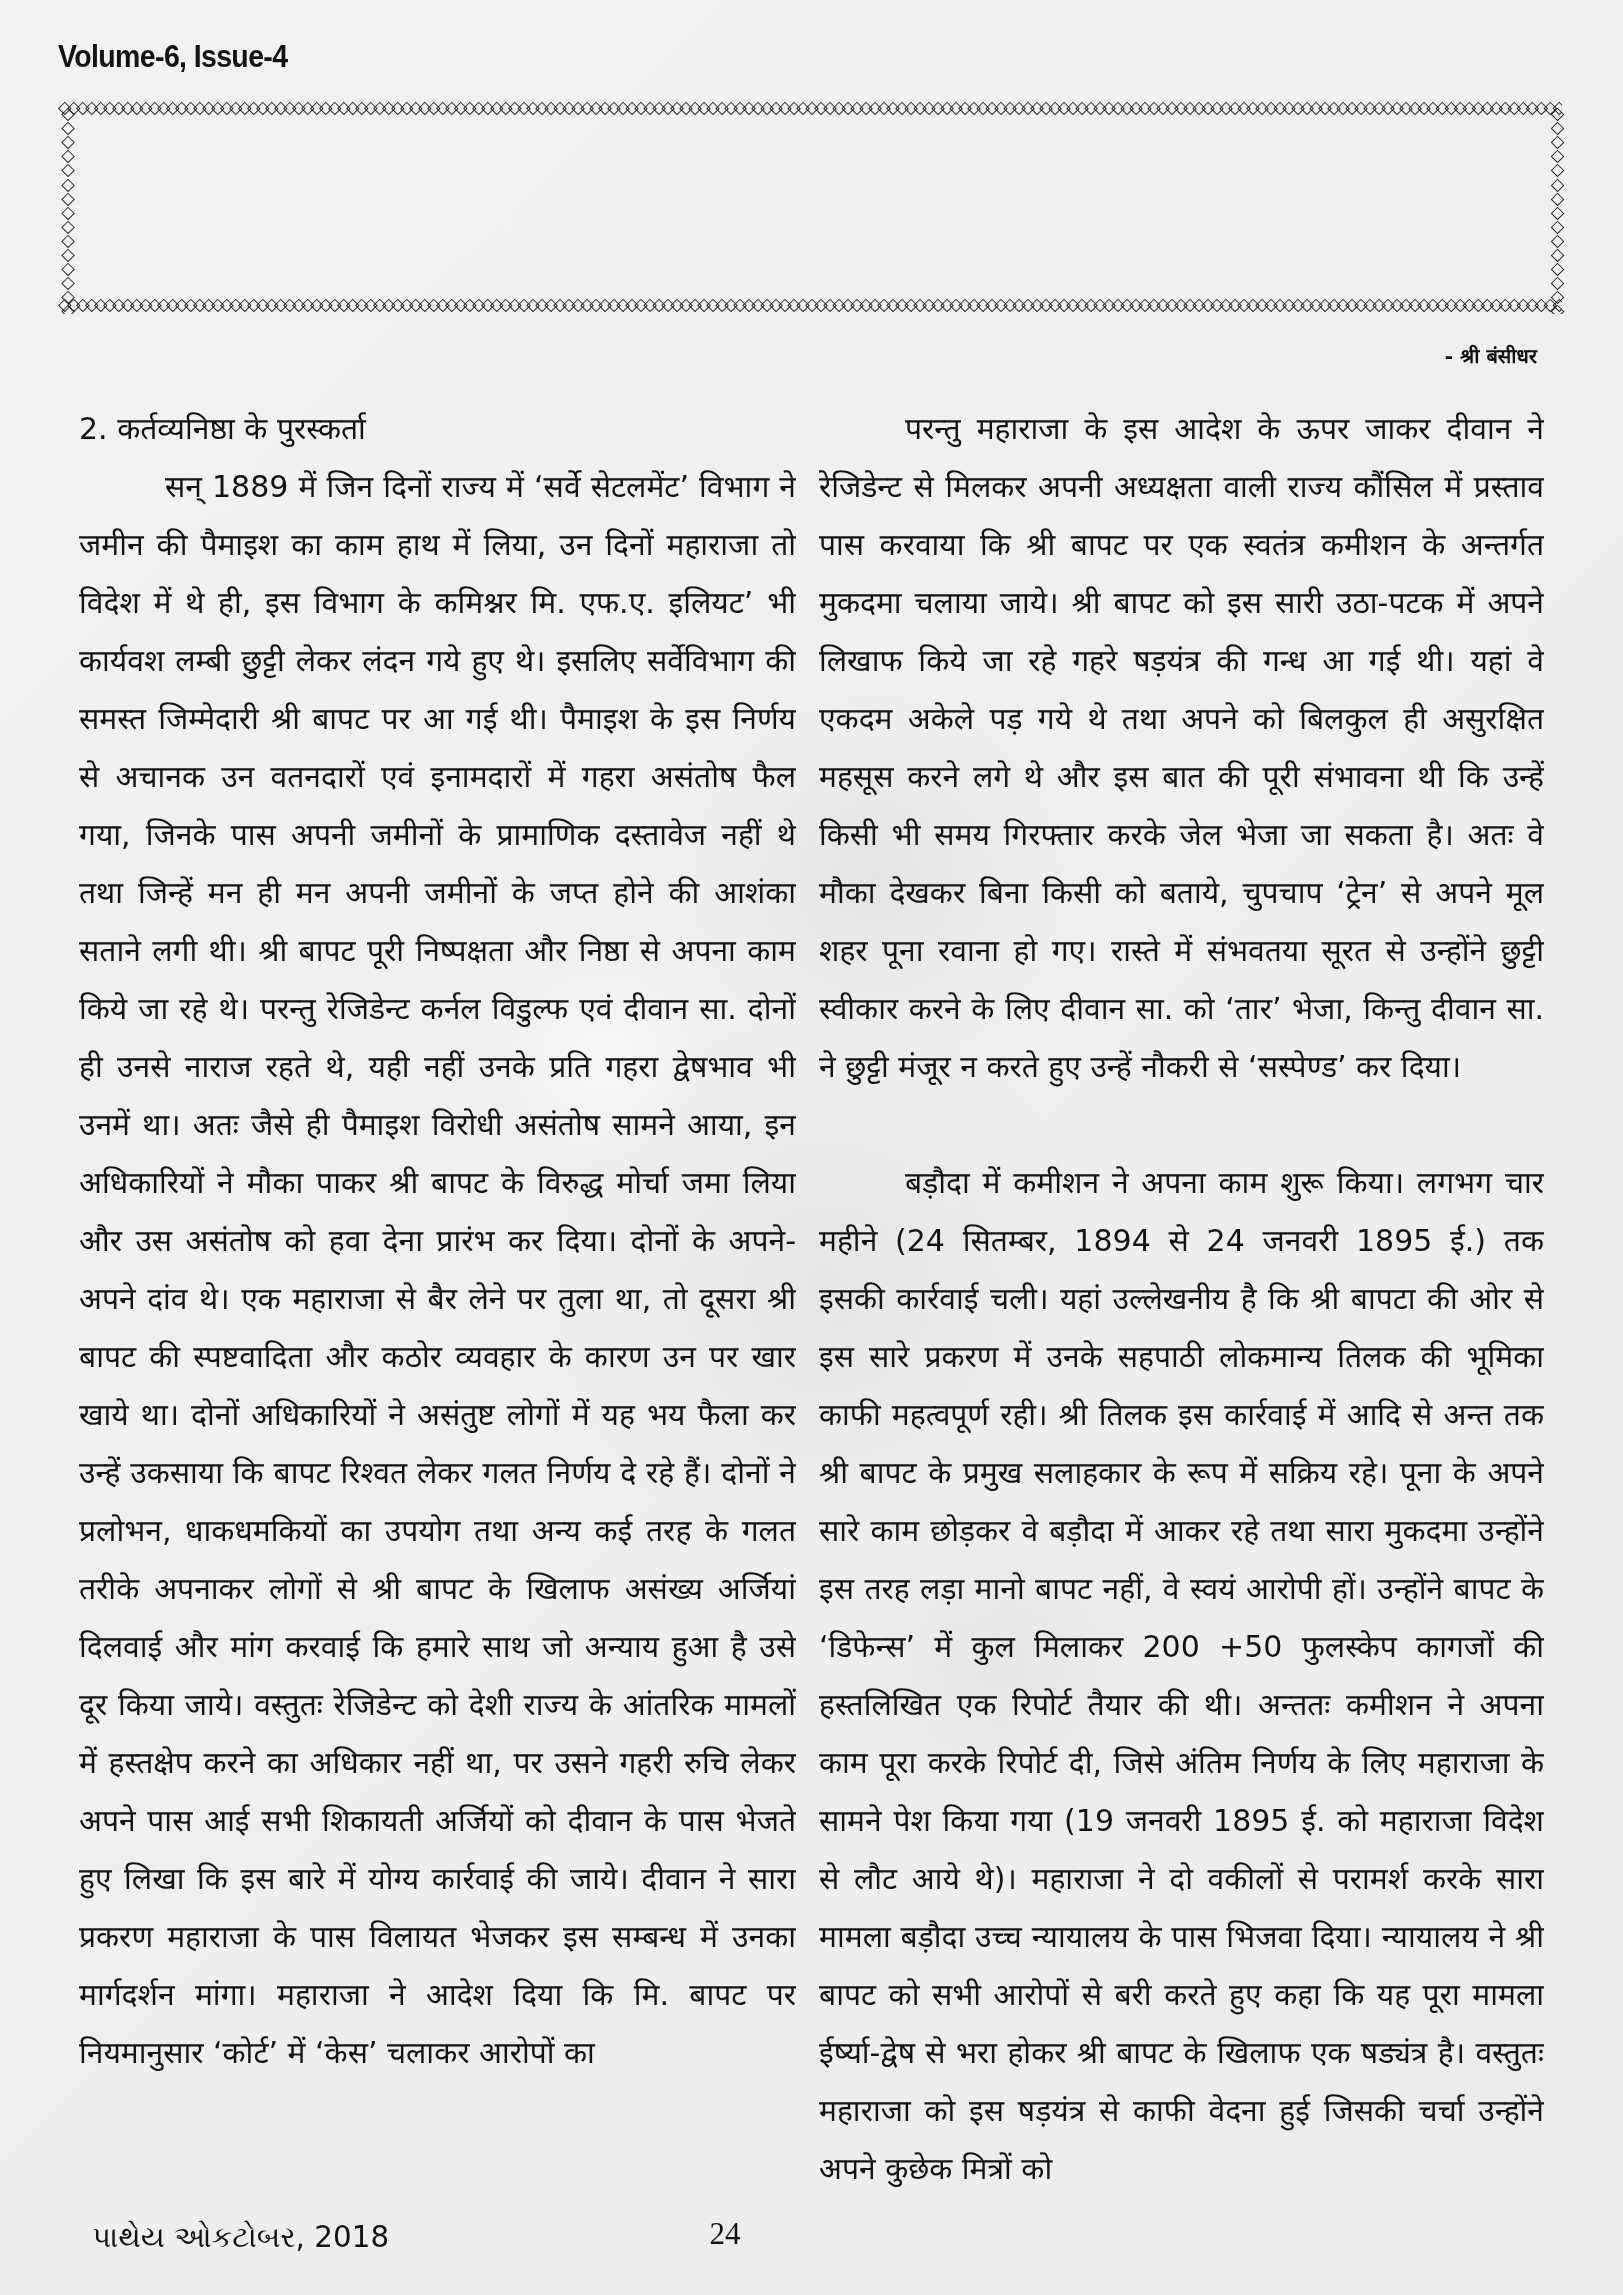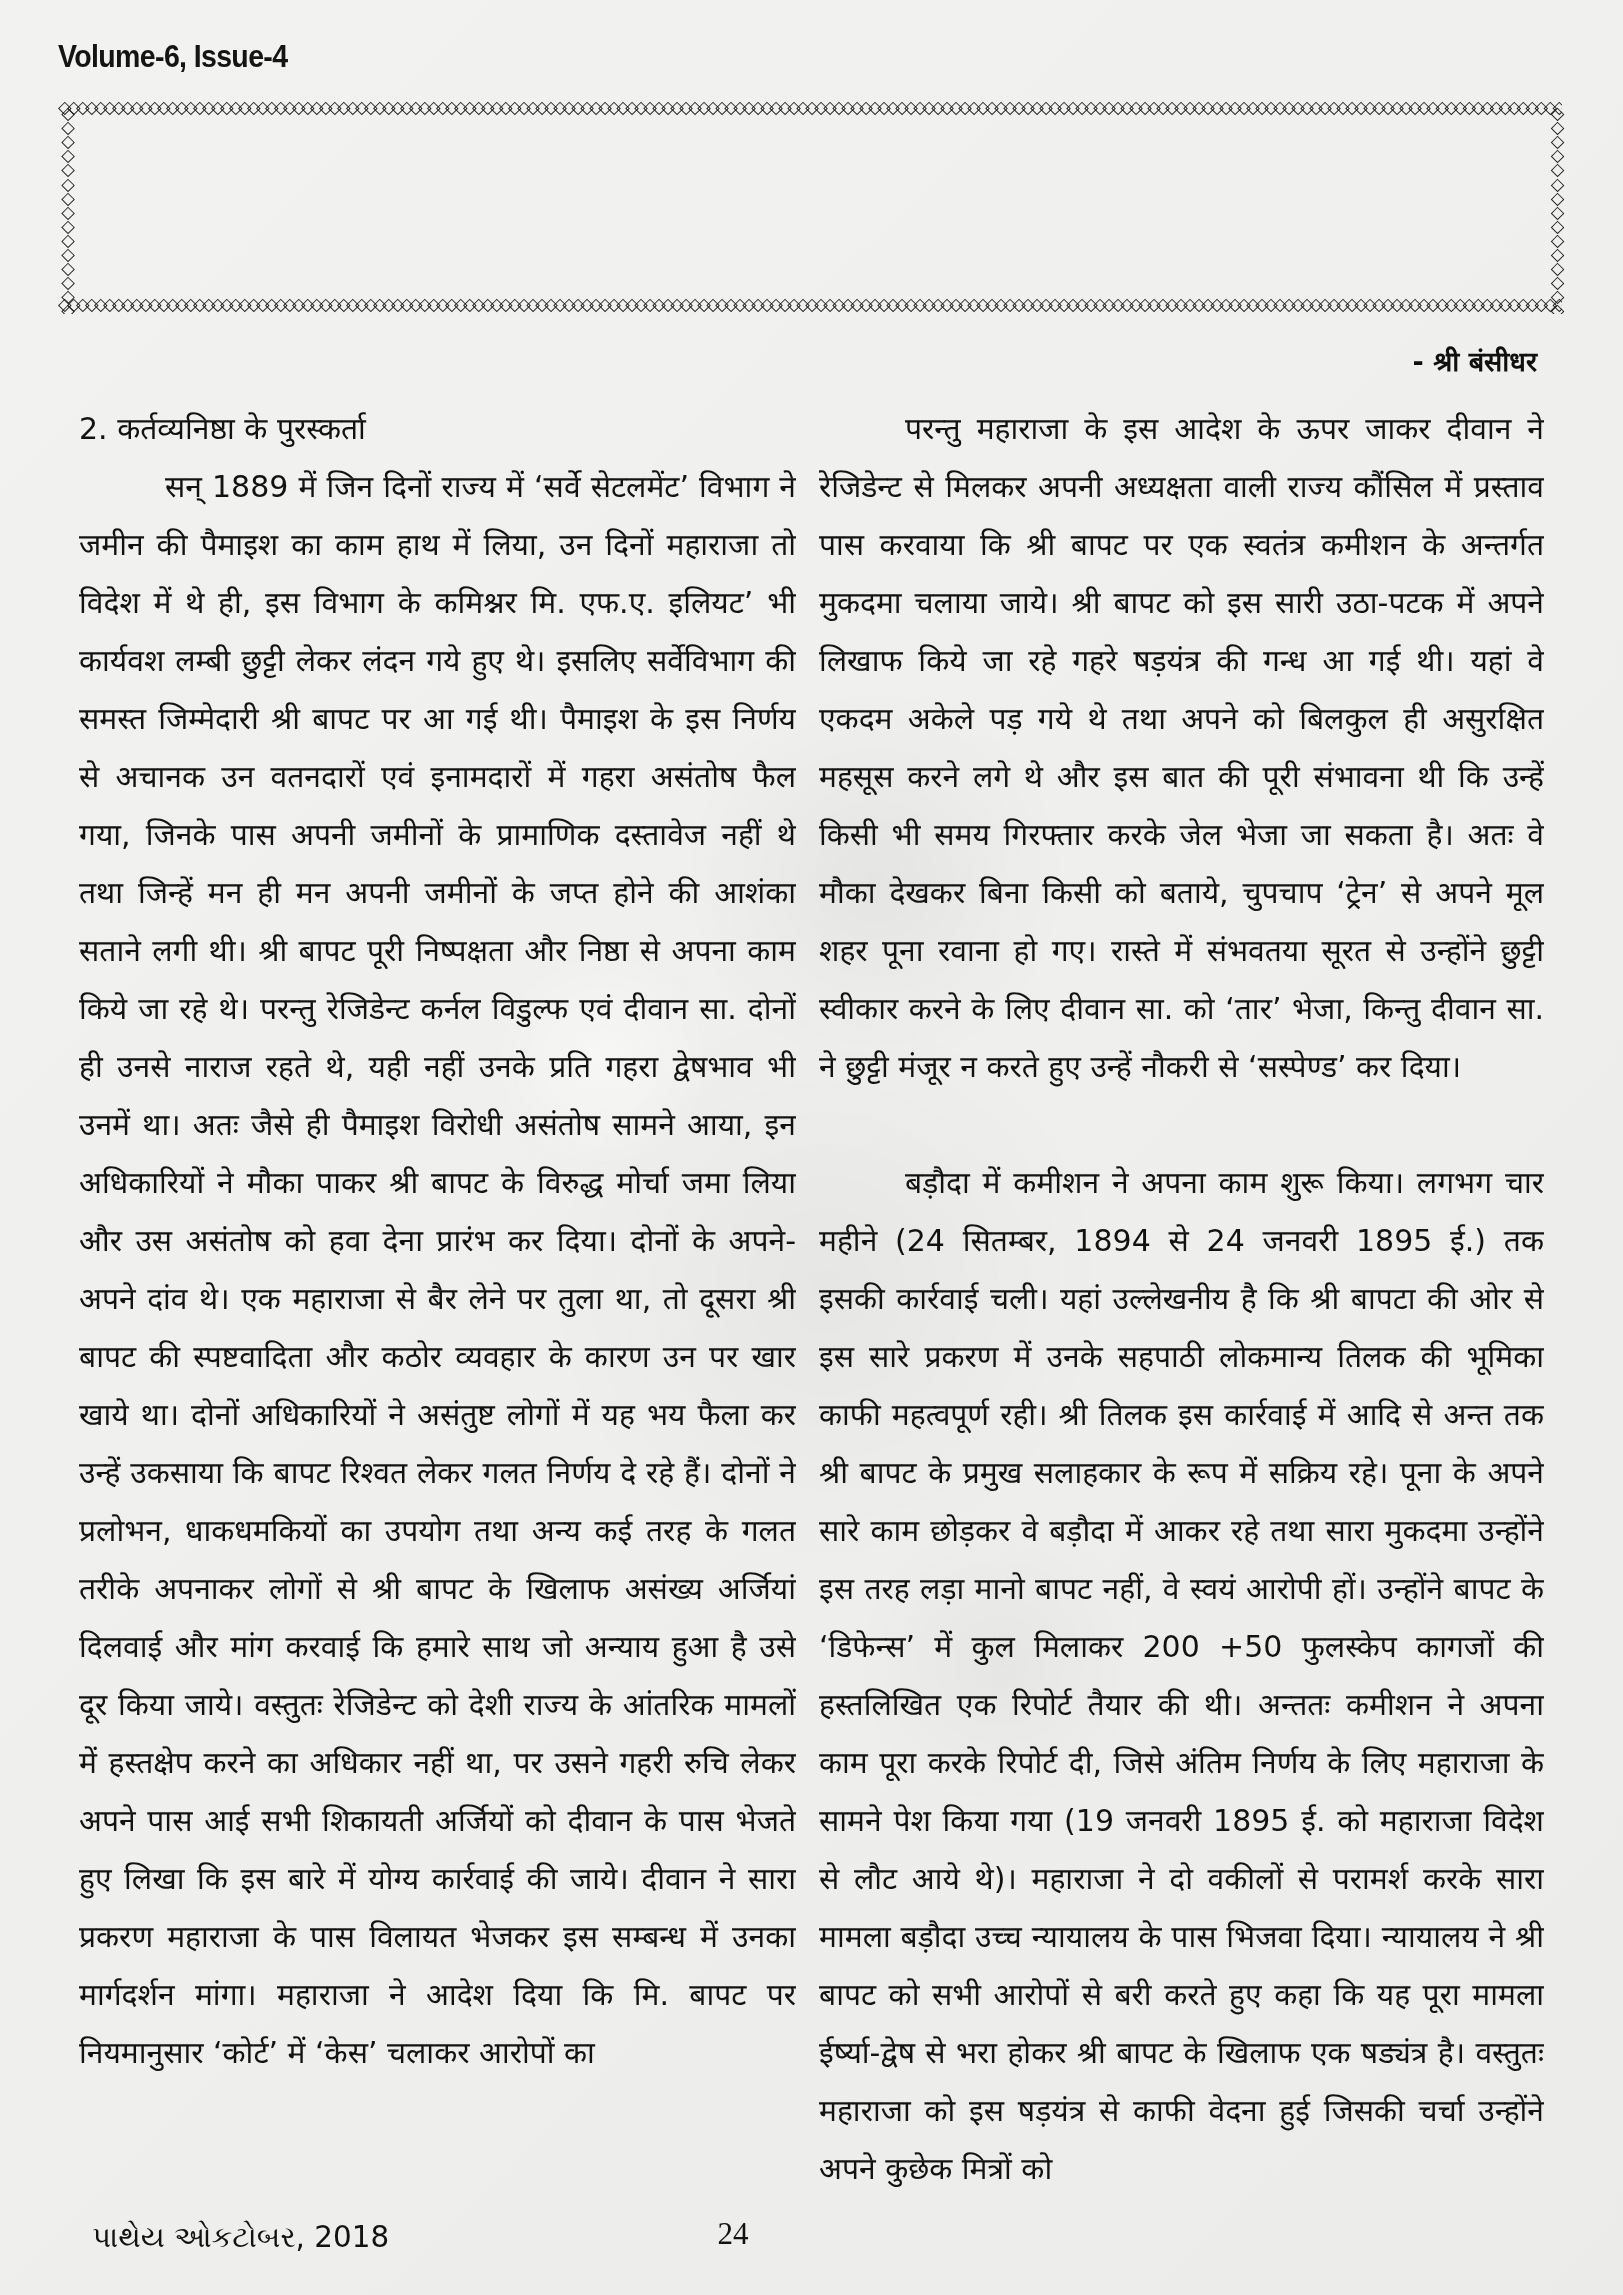--- a/index.html
+++ b/index.html
@@ -51,41 +51,41 @@
   .d-left{left:-2.6px;}
   .d-right{right:-2.6px;}
   .article-title{
     position:absolute;left:58px;top:165px;width:1504px;
     text-align:center;
     font-size:65px;font-weight:700;
     color:#0d0d0d;
   }
   .byline{
     position:absolute;right:86px;top:342px;
-    font-size:27px;font-weight:700;color:#101010;
+    font-size:20px;font-weight:700;color:#101010;
   }
   .col{
     position:absolute;top:400px;height:1819px;overflow:hidden;
     font-size:30px;line-height:58px;
     text-align:justify;
     color:#121212;
   }
   .col-left{left:79px;width:717px;}
   .col-right{left:819px;width:725px;}
   .col p{margin:0 0 0 0;}
   .col p.gap-after{margin-bottom:58px;}
   .col p.indent{text-indent:86px;}
   .section-heading{font-weight:400;}
   .footer-left{
     position:absolute;left:92px;top:2220px;
     font-size:29.4px;color:#121212;
     font-family:"DejaVu Sans",sans-serif;
   }
   .page-number{
-    position:absolute;left:16px;top:2216px;width:1434px;text-align:center;
+    position:absolute;left:8px;top:2216px;width:1434px;text-align:center;
     font-family:"Liberation Serif",serif;
     font-size:31px;color:#121212;
   }
 </style>
 </head>
 <body>
 
 <div class="page">
 
   <div class="watermark"></div>

